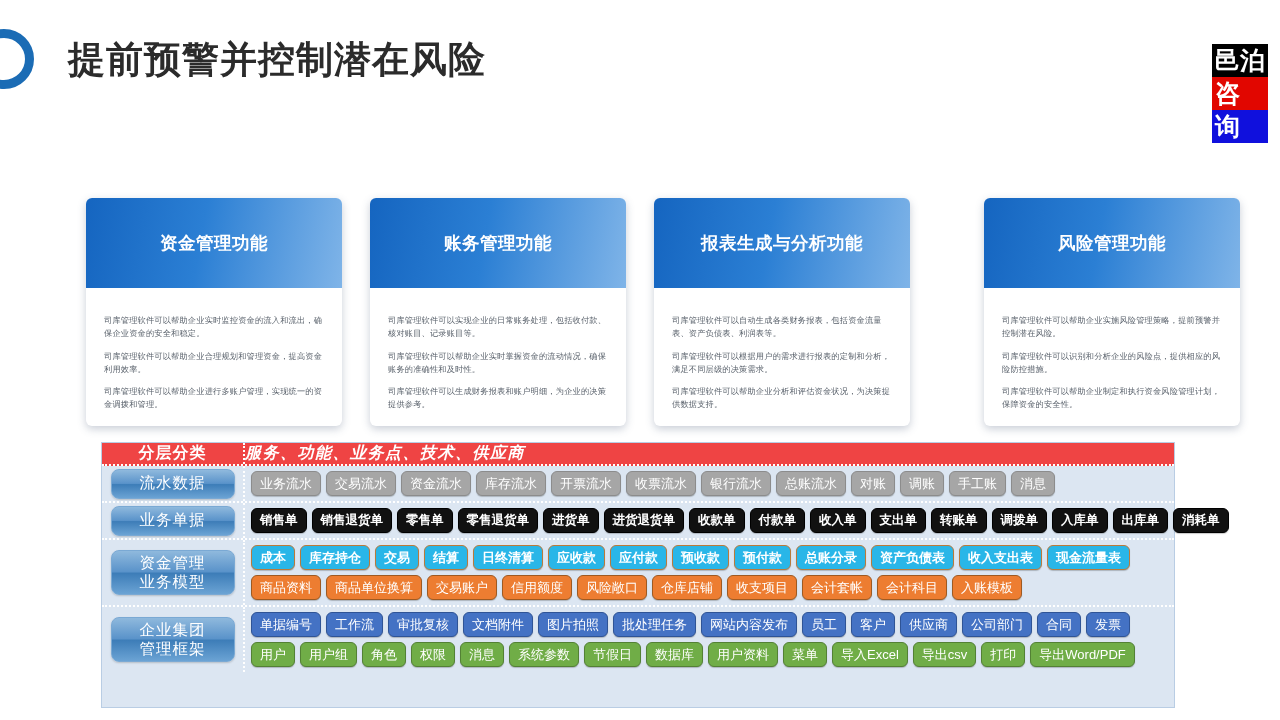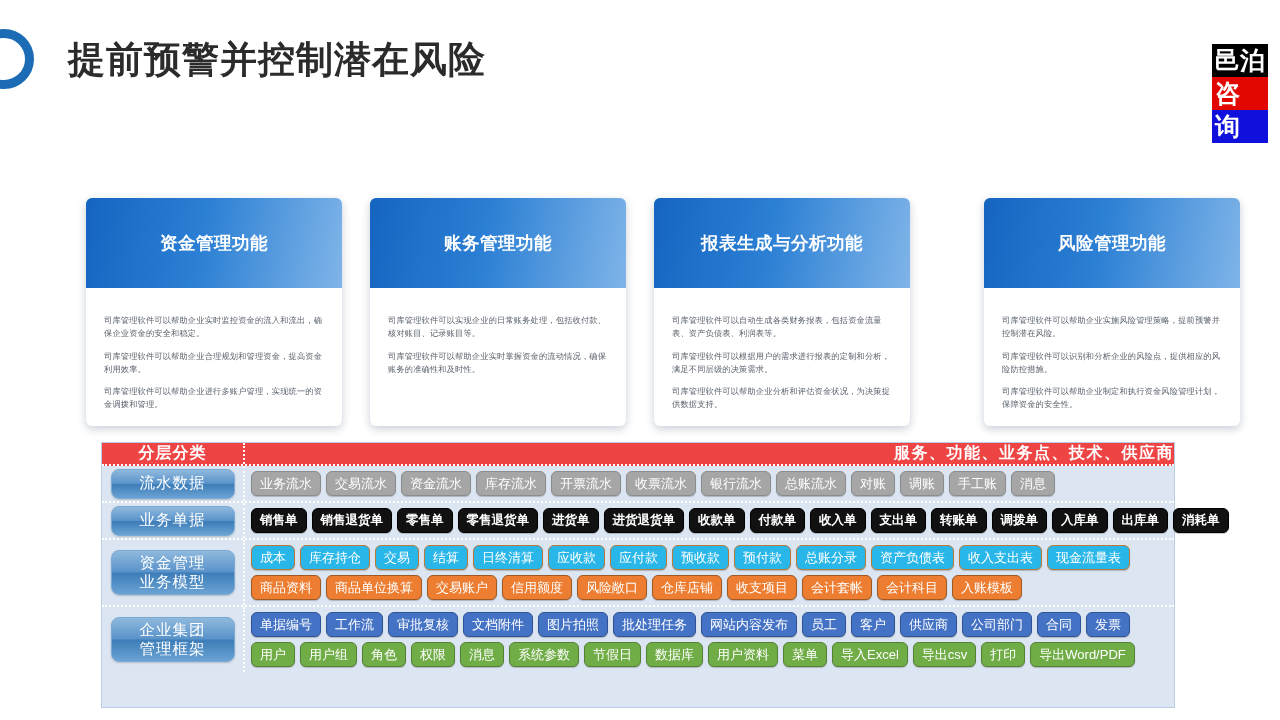--- a/index.html
+++ b/index.html
@@ -72,21 +72,21 @@
 
   .mlabel {
     width: 143px; flex: 0 0 143px;
     display: flex; align-items: center; justify-content: center;
     border-right: 2px dotted #ffffff;
   }
   .mrow.head .mlabel-text {
     color: #ffffff; font-size: 16px; font-weight: bold; letter-spacing: 1px;
   }
   .mhead-main {
-    flex: 1; display: flex; align-items: center; justify-content: flex-end;
+    flex: 1; display: flex; align-items: center; justify-content: flex-start; font-style: italic;
   }
   .mhead-main-text {
     color: #ffffff; font-size: 16px; font-weight: bold; letter-spacing: 1.5px;
   }
 
   .pill-label {
     width: 124px; min-height: 30px;
     background: linear-gradient(180deg, #8fb9dd 0%, #5a93ca 48%, #3d7db8 52%, #6ba3d4 100%);
     border: 1px solid #7aa9d4; border-radius: 8px;
     display: flex; flex-direction: column; align-items: center; justify-content: center;
@@ -102,21 +102,21 @@
     flex: 0 1 auto;
     height: 25px; line-height: 23px;
     padding: 0 8px;
     border-radius: 6px;
     font-size: 13px; white-space: nowrap;
     text-align: center;
     box-shadow: 0 1px 1px rgba(0,0,0,0.22);
   }
   .chip.gray  { background: #a6a6a6; border: 1px solid #8c8c8c; color: #ffffff; }
   .chip.black { background: #111111; border: 1px solid #000000; color: #ffffff; font-weight: bold; font-size: 12.5px; }
-  .chip.cyan  { background: #29b6e8; border: 1px solid #ba7a3a; color: #ffffff; }
+  .chip.cyan  { background: #29b6e8; border: 1px solid #ba7a3a; color: #ffffff; font-weight: bold; }
   .chip.orange{ background: #ed7d31; border: 1px solid #9e5a22; color: #ffffff; }
   .chip.blue  { background: #4472c4; border: 1px solid #2f5496; color: #ffffff; }
   .chip.green { background: #70ad47; border: 1px solid #538135; color: #ffffff; }
 </style>
 </head>
 <body>
 
 <div class="page">
 
   <div class="header">
@@ -142,20 +142,21 @@
       </div>
     </div>
 
     <div class="card c1">
       <div class="card-head">
         <div class="card-head-text">账务管理功能</div>
       </div>
       <div class="card-body">
         <p class="card-p">司库管理软件可以实现企业的日常账务处理，包括收付款、核对账目、记录账目等。</p>
         <p class="card-p">司库管理软件可以帮助企业实时掌握资金的流动情况，确保账务的准确性和及时性。</p>
+        <p class="card-p">司库管理软件可以生成财务报表和账户明细，为企业的决策提供参考。</p>
       </div>
     </div>
 
     <div class="card c2">
       <div class="card-head">
         <div class="card-head-text">报表生成与分析功能</div>
       </div>
       <div class="card-body">
         <p class="card-p">司库管理软件可以自动生成各类财务报表，包括资金流量表、资产负债表、利润表等。</p>
         <p class="card-p">司库管理软件可以根据用户的需求进行报表的定制和分析，满足不同层级的决策需求。</p>

